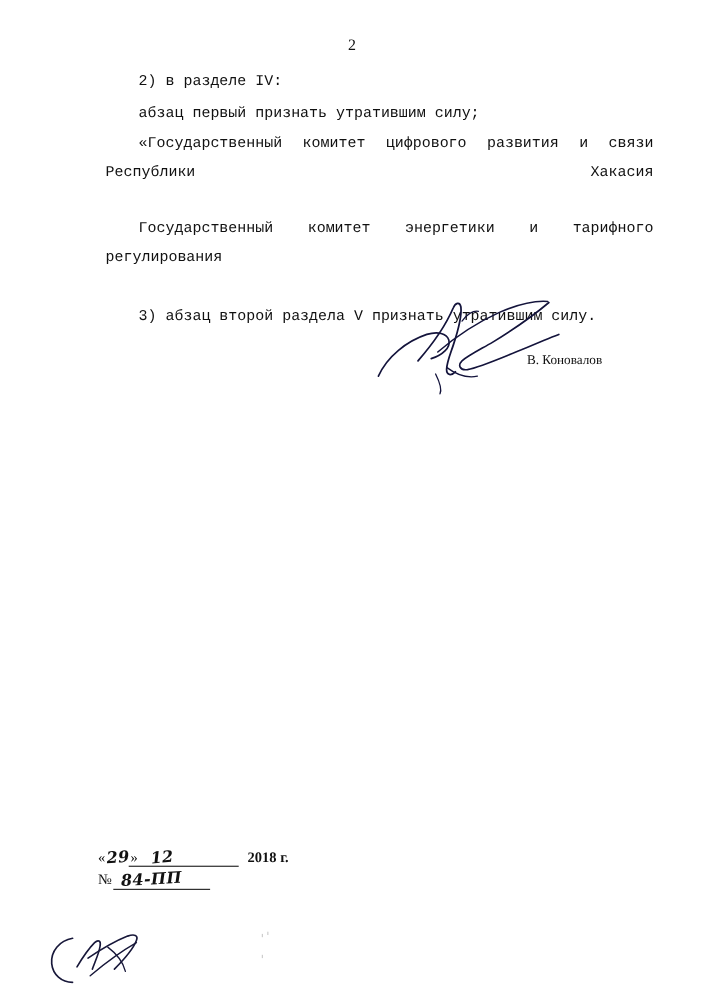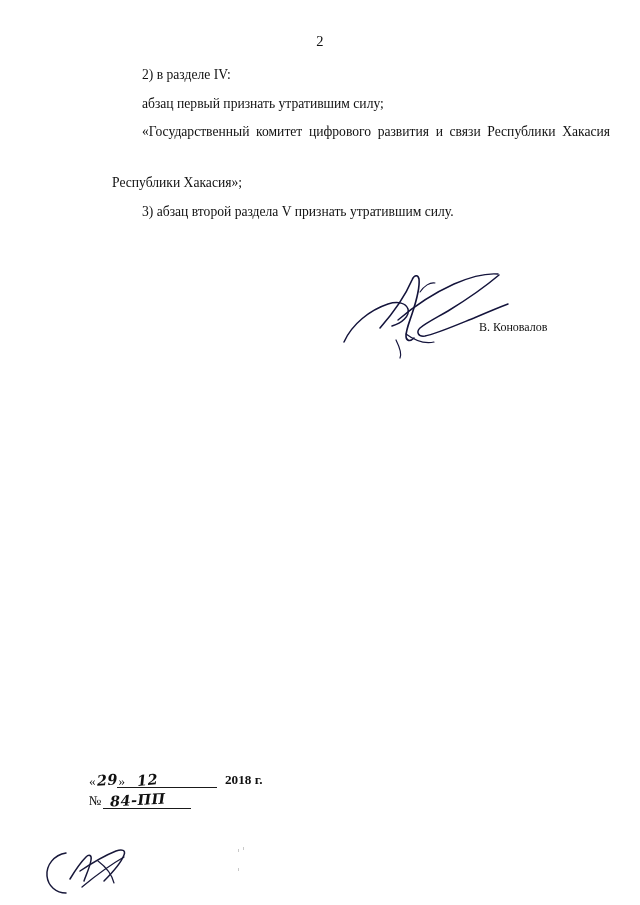--- a/index.html
+++ b/index.html
@@ -30,22 +30,23 @@
     width: 640px;
     text-align: center;
     font-size: 14.5px;
     letter-spacing: 0.2px;
   }
 
   
   .body-block {
     position: absolute;
     top: 62px;
-    left: 112px;
+    left: 96px;
     width: 498px;
+    font-family: Liberation Mono, monospace;
   }
 
   .para {
     font-size: 13.6px;
     line-height: 25.6px;
     margin: 0;
     text-indent: 30px;
     text-align: left;
     white-space: nowrap;
   }
@@ -214,22 +215,22 @@
 
   <div class="body-block">
 
     <p class="para">2) в разделе IV:</p>
 
     <p class="para gap-before">абзац первый признать утратившим силу;</p>
 
 
     <p class="para justified forceline gap-before">«Государственный комитет цифрового развития и связи Республики Хакасия</p>
 
-
-    <p class="para no-indent">Республики Хакасия»;</p>
+    <p class="para justified cont forceline" style="text-indent:30px">Государственный комитет энергетики и тарифного регулирования</p>
+
 
     <p class="para gap-before">3) абзац второй раздела V признать утратившим силу.</p>
   </div>
 
 
   <svg class="signature-main" viewBox="0 0 180 95" xmlns="http://www.w3.org/2000/svg">
     <g fill="none" stroke="#14143c" stroke-linecap="round" stroke-linejoin="round">
       <path d="M8 74 C 16 56, 34 42, 52 36 C 62 33, 70 35, 72 41 C 74 48, 66 55, 56 58" stroke-width="1.5"></path>
       <path d="M44 60 C 58 44, 70 26, 76 12 C 78 7, 82 6, 83 11 C 84 20, 80 34, 76 46
                C 73 55, 70 62, 70 68 C 70 73, 74 74, 78 70" stroke-width="1.6"></path>

